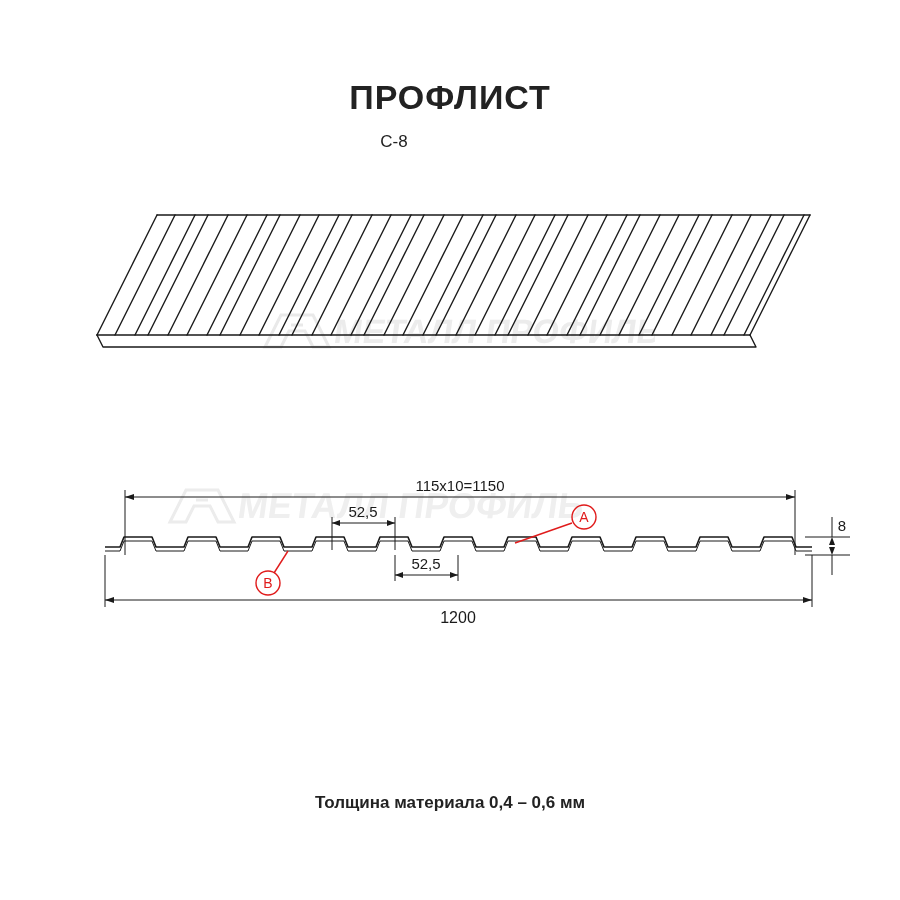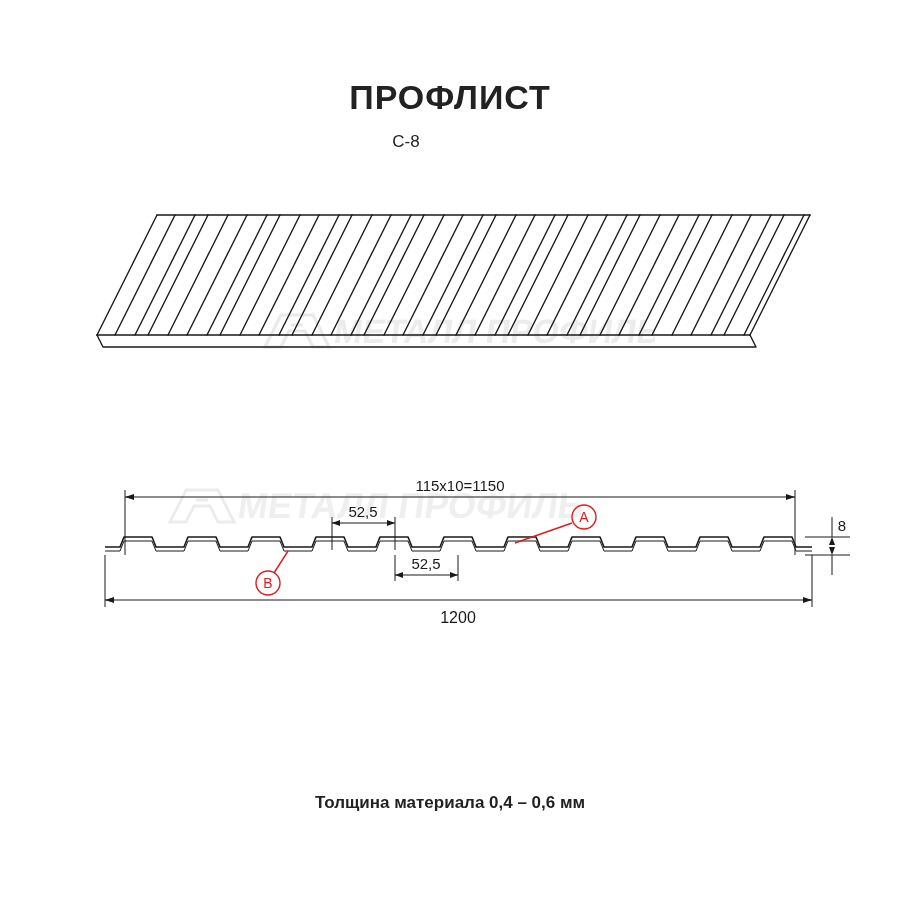--- a/index.html
+++ b/index.html
@@ -32,21 +32,20 @@
     color: #222222;
   }
   .subtitle {
     position: absolute;
     top: 132px;
     left: 0;
     width: 788px;
     text-align: center;
     font-size: 17px;
     color: #222222;
-    padding-left: 12px;
   }
   .footer-note {
     position: absolute;
     top: 793px;
     left: 0;
     width: 900px;
     text-align: center;
     font-size: 17px;
     font-weight: bold;
     color: #222222;

